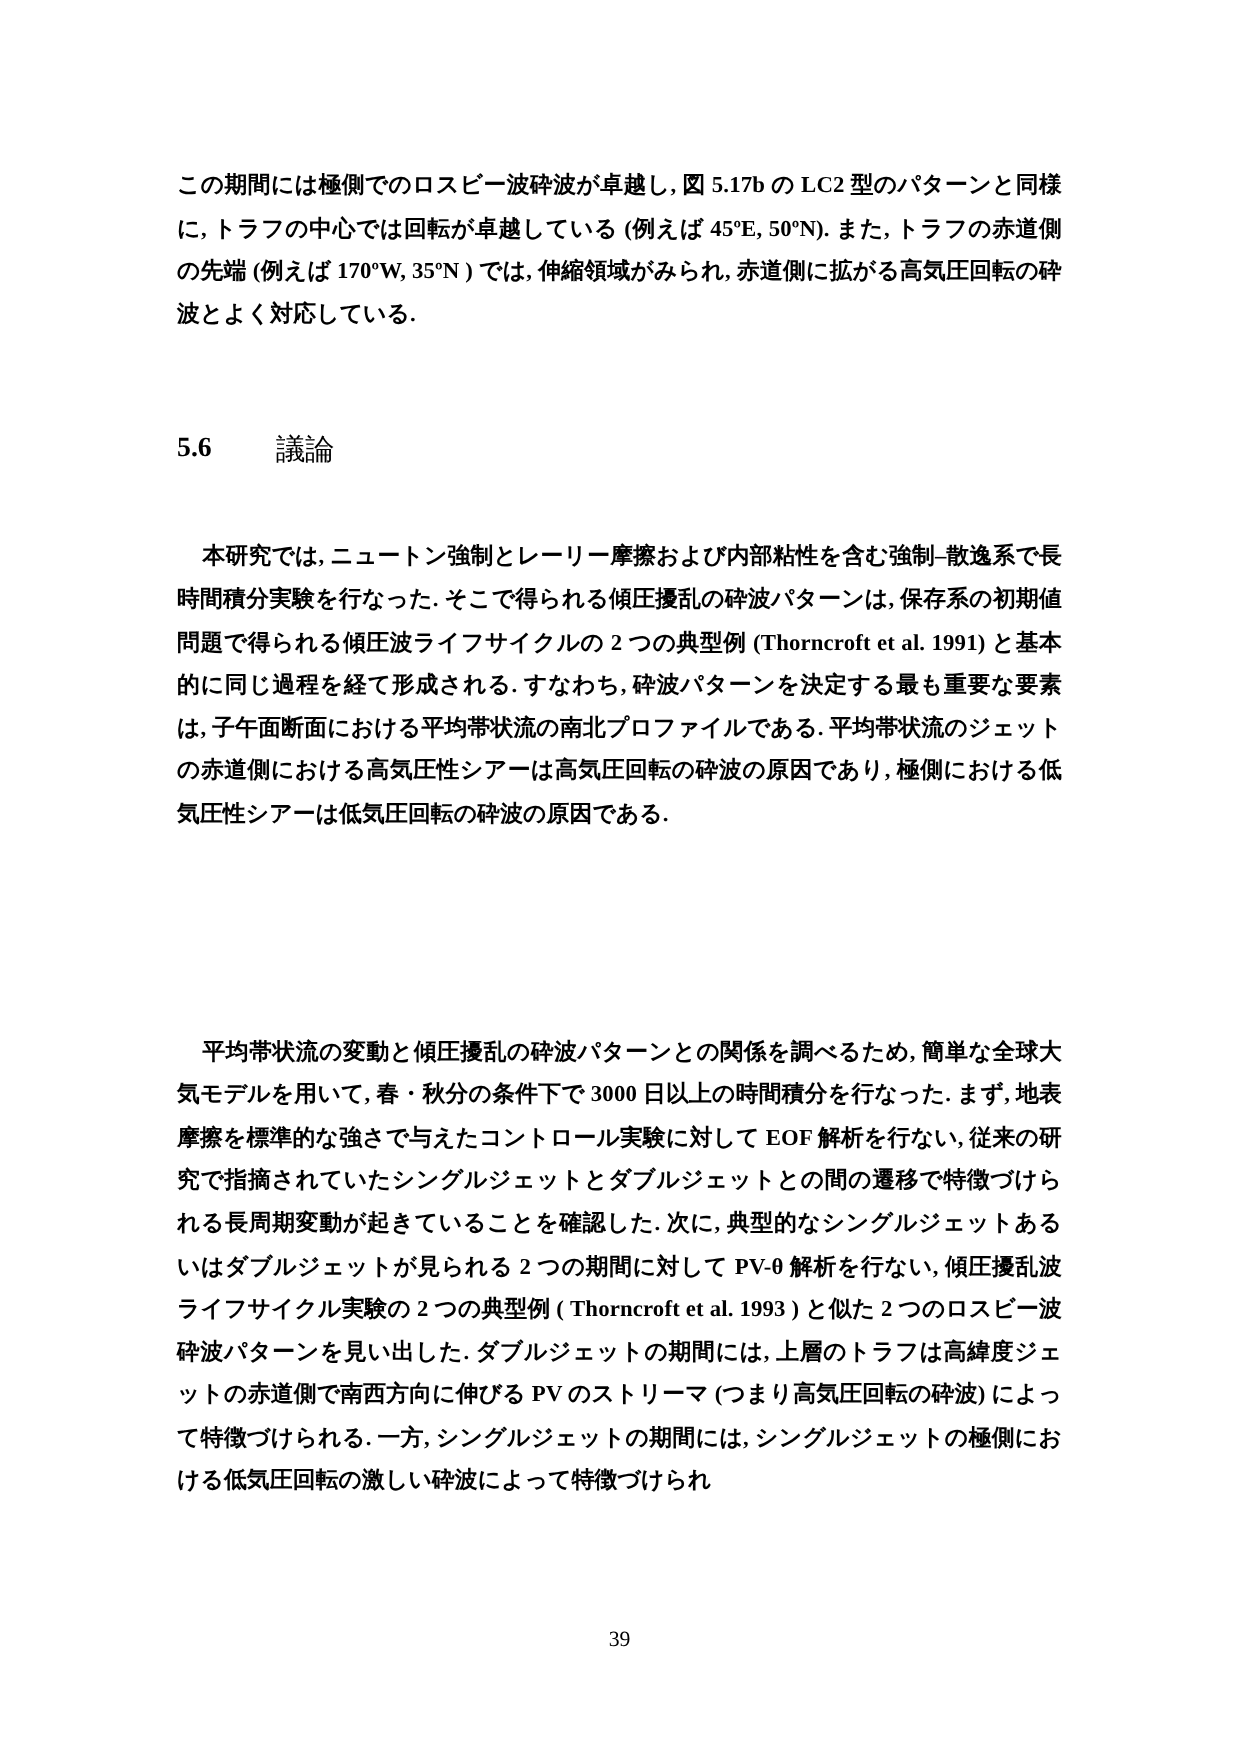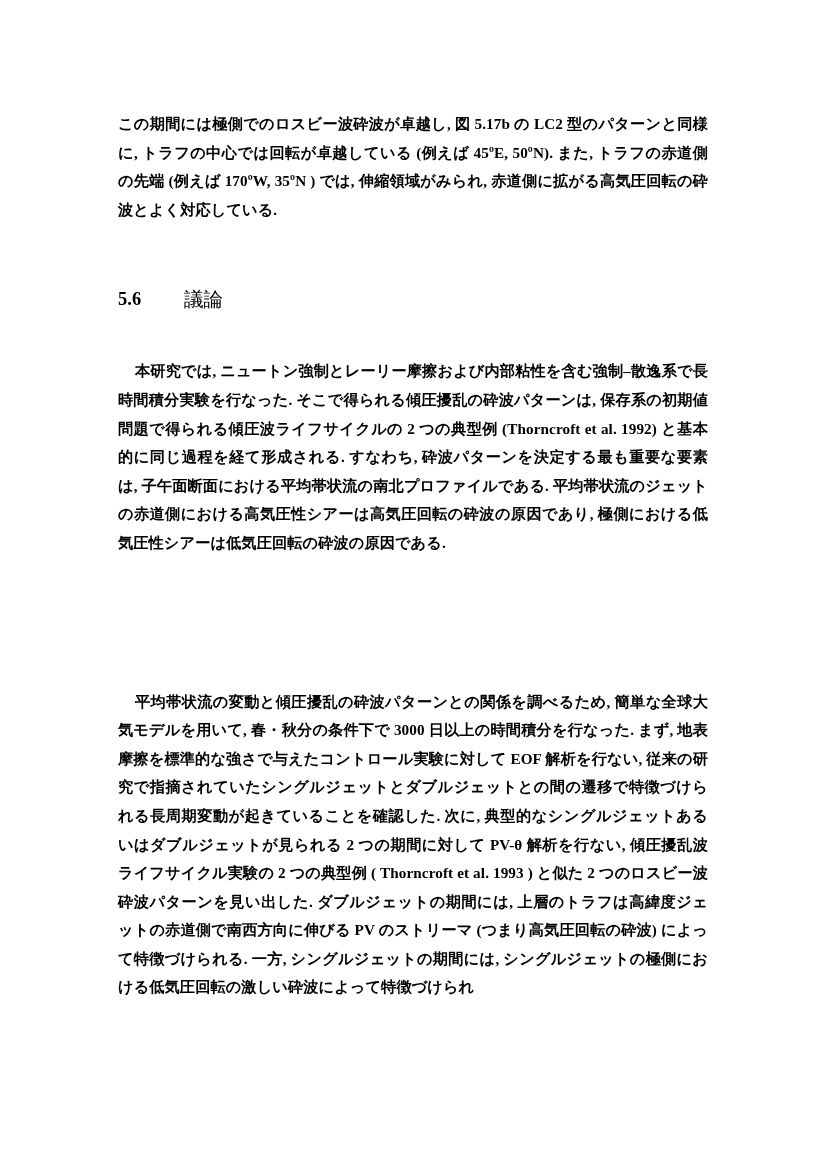--- a/index.html
+++ b/index.html
@@ -81,25 +81,26 @@
 
   <div class="sp-h1"></div>
 
   <h2 class="section-heading">
     <span class="num">5.6</span>
     <span class="title">議論</span>
   </h2>
 
   <div class="sp-h2"></div>
 
-  <p class="para indent">本研究では, ニュートン強制とレーリー摩擦および内部粘性を含む強制–散逸系で長時間積分実験を行なった. そこで得られる傾圧擾乱の砕波パターンは, 保存系の初期値問題で得られる傾圧波ライフサイクルの 2 つの典型例 (Thorncroft et al. 1992) と基本的に同じ過程を経て形成される. すなわち, 砕波パターンを決定する最も重要な要素は, 子午面断面における平均帯状流の南北プロファイルである. 平均帯状流のジェットの赤道側における高気圧性シアーは高気圧回転の砕波の原因であり, 極側における低気圧性シアーは低気圧回転の砕波の原因である.</p>
+  <p class="para indent">本研究では, ニュートン強制とレーリー摩擦および内部粘性を含む強制–散逸系で長時間積分実験を行なった. そこで得られる傾圧擾乱の砕波パターンは, 保存系の初期値問題で得られる傾圧波ライフサイクルの 2 つの典型例 (Thorncroft et al. 1991) と基本的に同じ過程を経て形成される. すなわち, 砕波パターンを決定する最も重要な要素は, 子午面断面における平均帯状流の南北プロファイルである. 平均帯状流のジェットの赤道側における高気圧性シアーは高気圧回転の砕波の原因であり, 極側における低気圧性シアーは低気圧回転の砕波の原因である.</p>
 
   <div class="sp-p"></div>
 
 
   <div class="sp-h3"></div>
 
 
   <div class="sp-h4"></div>
 
   <p class="para indent">平均帯状流の変動と傾圧擾乱の砕波パターンとの関係を調べるため, 簡単な全球大気モデルを用いて, 春・秋分の条件下で 3000 日以上の時間積分を行なった. まず, 地表摩擦を標準的な強さで与えたコントロール実験に対して EOF 解析を行ない, 従来の研究で指摘されていたシングルジェットとダブルジェットとの間の遷移で特徴づけられる長周期変動が起きていることを確認した. 次に, 典型的なシングルジェットあるいはダブルジェットが見られる 2 つの期間に対して PV-θ 解析を行ない, 傾圧擾乱波ライフサイクル実験の 2 つの典型例 ( Thorncroft et al. 1993 ) と似た 2 つのロスビー波砕波パターンを見い出した. ダブルジェットの期間には, 上層のトラフは高緯度ジェットの赤道側で南西方向に伸びる PV のストリーマ (つまり高気圧回転の砕波) によって特徴づけられる. 一方, シングルジェットの期間には, シングルジェットの極側における低気圧回転の激しい砕波によって特徴づけられ</p>
 
+  <div class="folio">39</div>
 </div>
 
 </body></html>

